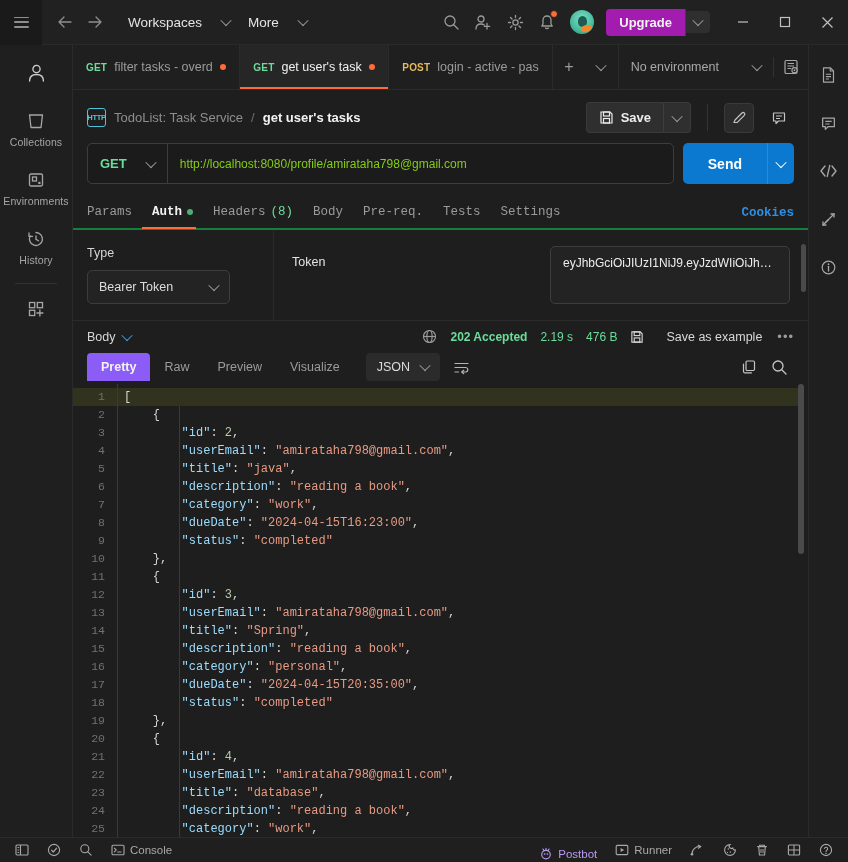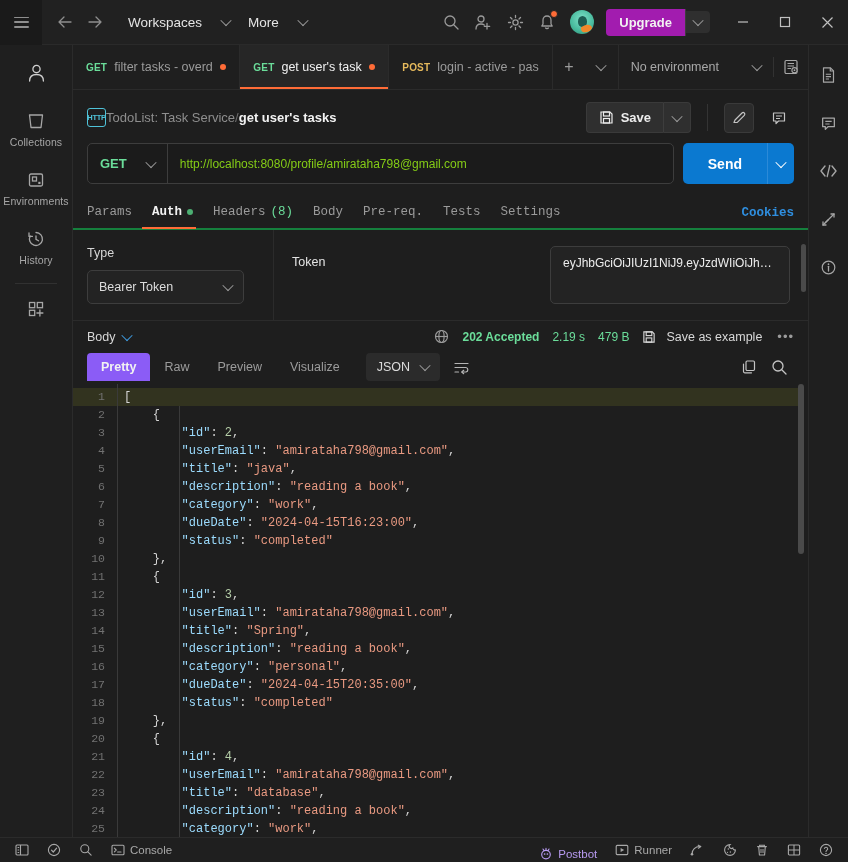--- a/index.html
+++ b/index.html
@@ -114,21 +114,21 @@
     display: flex; align-items: center; justify-content: space-between; gap: 10px;
     width: 160px; padding: 0 12px; font-size: 12.5px; color: #a8a8a8;
   }
   .env-div { width: 1px; background: #323232; margin: 12px 0; }
   .env-icon { width: 36px; display: flex; align-items: center; justify-content: center; color: #a8a8a8; }
 
   
   .reqhead {
     display: flex; align-items: center; padding: 12px 14px 10px 14px; gap: 10px;
   }
-  .crumbs { display: flex; align-items: center; min-width: 0; }
+  .crumbs { display: flex; align-items: center; gap: 8px; min-width: 0; }
   .http-icon {
     width: 19px; height: 19px; border: 1.5px solid #4fc3d9; border-radius: 3px;
     display:flex; align-items:center; justify-content:center; color:#4fc3d9;
     font-size: 7.5px; font-weight: bold; letter-spacing: -0.3px; flex: 0 0 auto;
   }
   .crumb-parent { font-size: 13px; color: #8e8e8e; }
   .crumb-sep { font-size: 13px; color: #6f6f6f; }
   .crumb-current { font-size: 13px; color: #f3f3f3; font-weight: bold; }
   .reqhead-spacer { flex: 1; }
   .save-group { display: flex; align-items: stretch; }
@@ -191,21 +191,21 @@
   .subtabs-spacer { flex: 1; }
   .cookies-link { font-size: 12.5px; color: #2f8fe0; font-weight: bold; padding: 8px 0; }
 
   
   .authpanel { display: flex; min-height: 0; position: relative; }
   .auth-left { width: 200px; min-width: 200px; padding: 16px 14px 16px 14px; }
   .auth-lbl { font-size: 12.5px; color: #d6d6d6; font-weight: normal; margin-bottom: 10px; }
   .auth-select {
     display: flex; align-items: center; justify-content: space-between;
     background: #232323; border: 1px solid #3d3d3d; border-radius: 5px;
-    padding: 9px 11px; font-size: 12.5px; color: #dcdcdc; width: 157px;
+    padding: 9px 11px; font-size: 12.5px; color: #dcdcdc; width: 143px;
   }
   .auth-vdiv { width: 1px; background: #2b2b2b; }
   .auth-right { flex: 1; display: flex; padding: 16px 18px 16px 18px; min-width: 0; }
   .token-lbl { font-size: 12.5px; color: #e4e4e4; width: 150px; padding-top: 9px; }
   .token-wrap { flex: 1; display: flex; justify-content: flex-end; }
   .token-field {
     width: 240px; background: #232323; border: 1px solid #3d3d3d; border-radius: 5px;
     padding: 9px 12px; font-size: 12px; color: #ededed; white-space: nowrap; overflow: hidden;
   }
   .auth-scroll {
@@ -216,21 +216,21 @@
   
   .respbar {
     display: flex; align-items: center; padding: 8px 14px; border-top: 1px solid #2b2b2b;
   }
   .respbody-lbl { display: flex; align-items: center; gap: 7px; font-size: 12.5px; color: #d8d8d8; }
   .respbar-spacer { flex: 1; }
   .respmeta { display: flex; align-items: center; gap: 13px; font-size: 12px; }
   .globe { color: #9b9b9b; display: flex; align-items: center; }
   .m-status { color: #6bdd9a; font-weight: bold; }
   .m-time, .m-size { color: #6bdd9a; }
-  .save-example { display: flex; align-items: center; gap: 10px; color: #d8d8d8; font-size: 12.5px; }
+  .save-example { display: flex; align-items: center; gap: 22px; color: #d8d8d8; font-size: 12.5px; }
   .ellipsis { color: #9b9b9b; letter-spacing: 1px; font-size: 13px; padding-left: 2px; }
 
   .viewbar { display: flex; align-items: center; padding: 0 14px; gap: 0; }
   .vtab {
     padding: 7px 14px; font-size: 12.5px; color: #9b9b9b; border-radius: 4px 4px 0 0;
   }
   .vtab.active { background: #8b5cf6; color: #f2f2f2; font-weight: bold; }
   .fmt-select {
     display: flex; align-items: center; gap: 11px; background: #2b2b2b; border-radius: 4px;
     padding: 7px 11px; font-size: 12.5px; color: #dcdcdc; margin-left: 12px;
@@ -564,21 +564,21 @@
         <div class="respmeta">
           <span class="globe">
             <svg width="15" height="15" viewBox="0 0 15 15">
                 <circle cx="7.5" cy="7.5" r="6" fill="none" stroke="currentColor" stroke-width="1.15"></circle>
                 <ellipse cx="7.5" cy="7.5" rx="2.6" ry="6" fill="none" stroke="currentColor" stroke-width="1.15"></ellipse>
                 <path d="M1.5 7.5 H13.5" stroke="currentColor" stroke-width="1.15"></path>
               </svg>
           </span>
           <span class="m-status">202 Accepted</span>
           <span class="m-time">2.19 s</span>
-          <span class="m-size">479 B</span>
+          <span class="m-size">476 B</span>
           <span class="save-example">
             <svg width="14" height="14" viewBox="0 0 15 15">
                 <path d="M2 2 H11 L13 4 V13 H2 Z" fill="none" stroke="currentColor" stroke-width="1.2"></path>
                 <rect x="4.5" y="2" width="6" height="4" fill="none" stroke="currentColor" stroke-width="1.2"></rect>
                 <rect x="4.5" y="8.5" width="6" height="4.5" fill="none" stroke="currentColor" stroke-width="1.2"></rect>
               </svg>
             <span>Save as example</span>
           </span>
           <span class="ellipsis">•••</span>
         </div>

